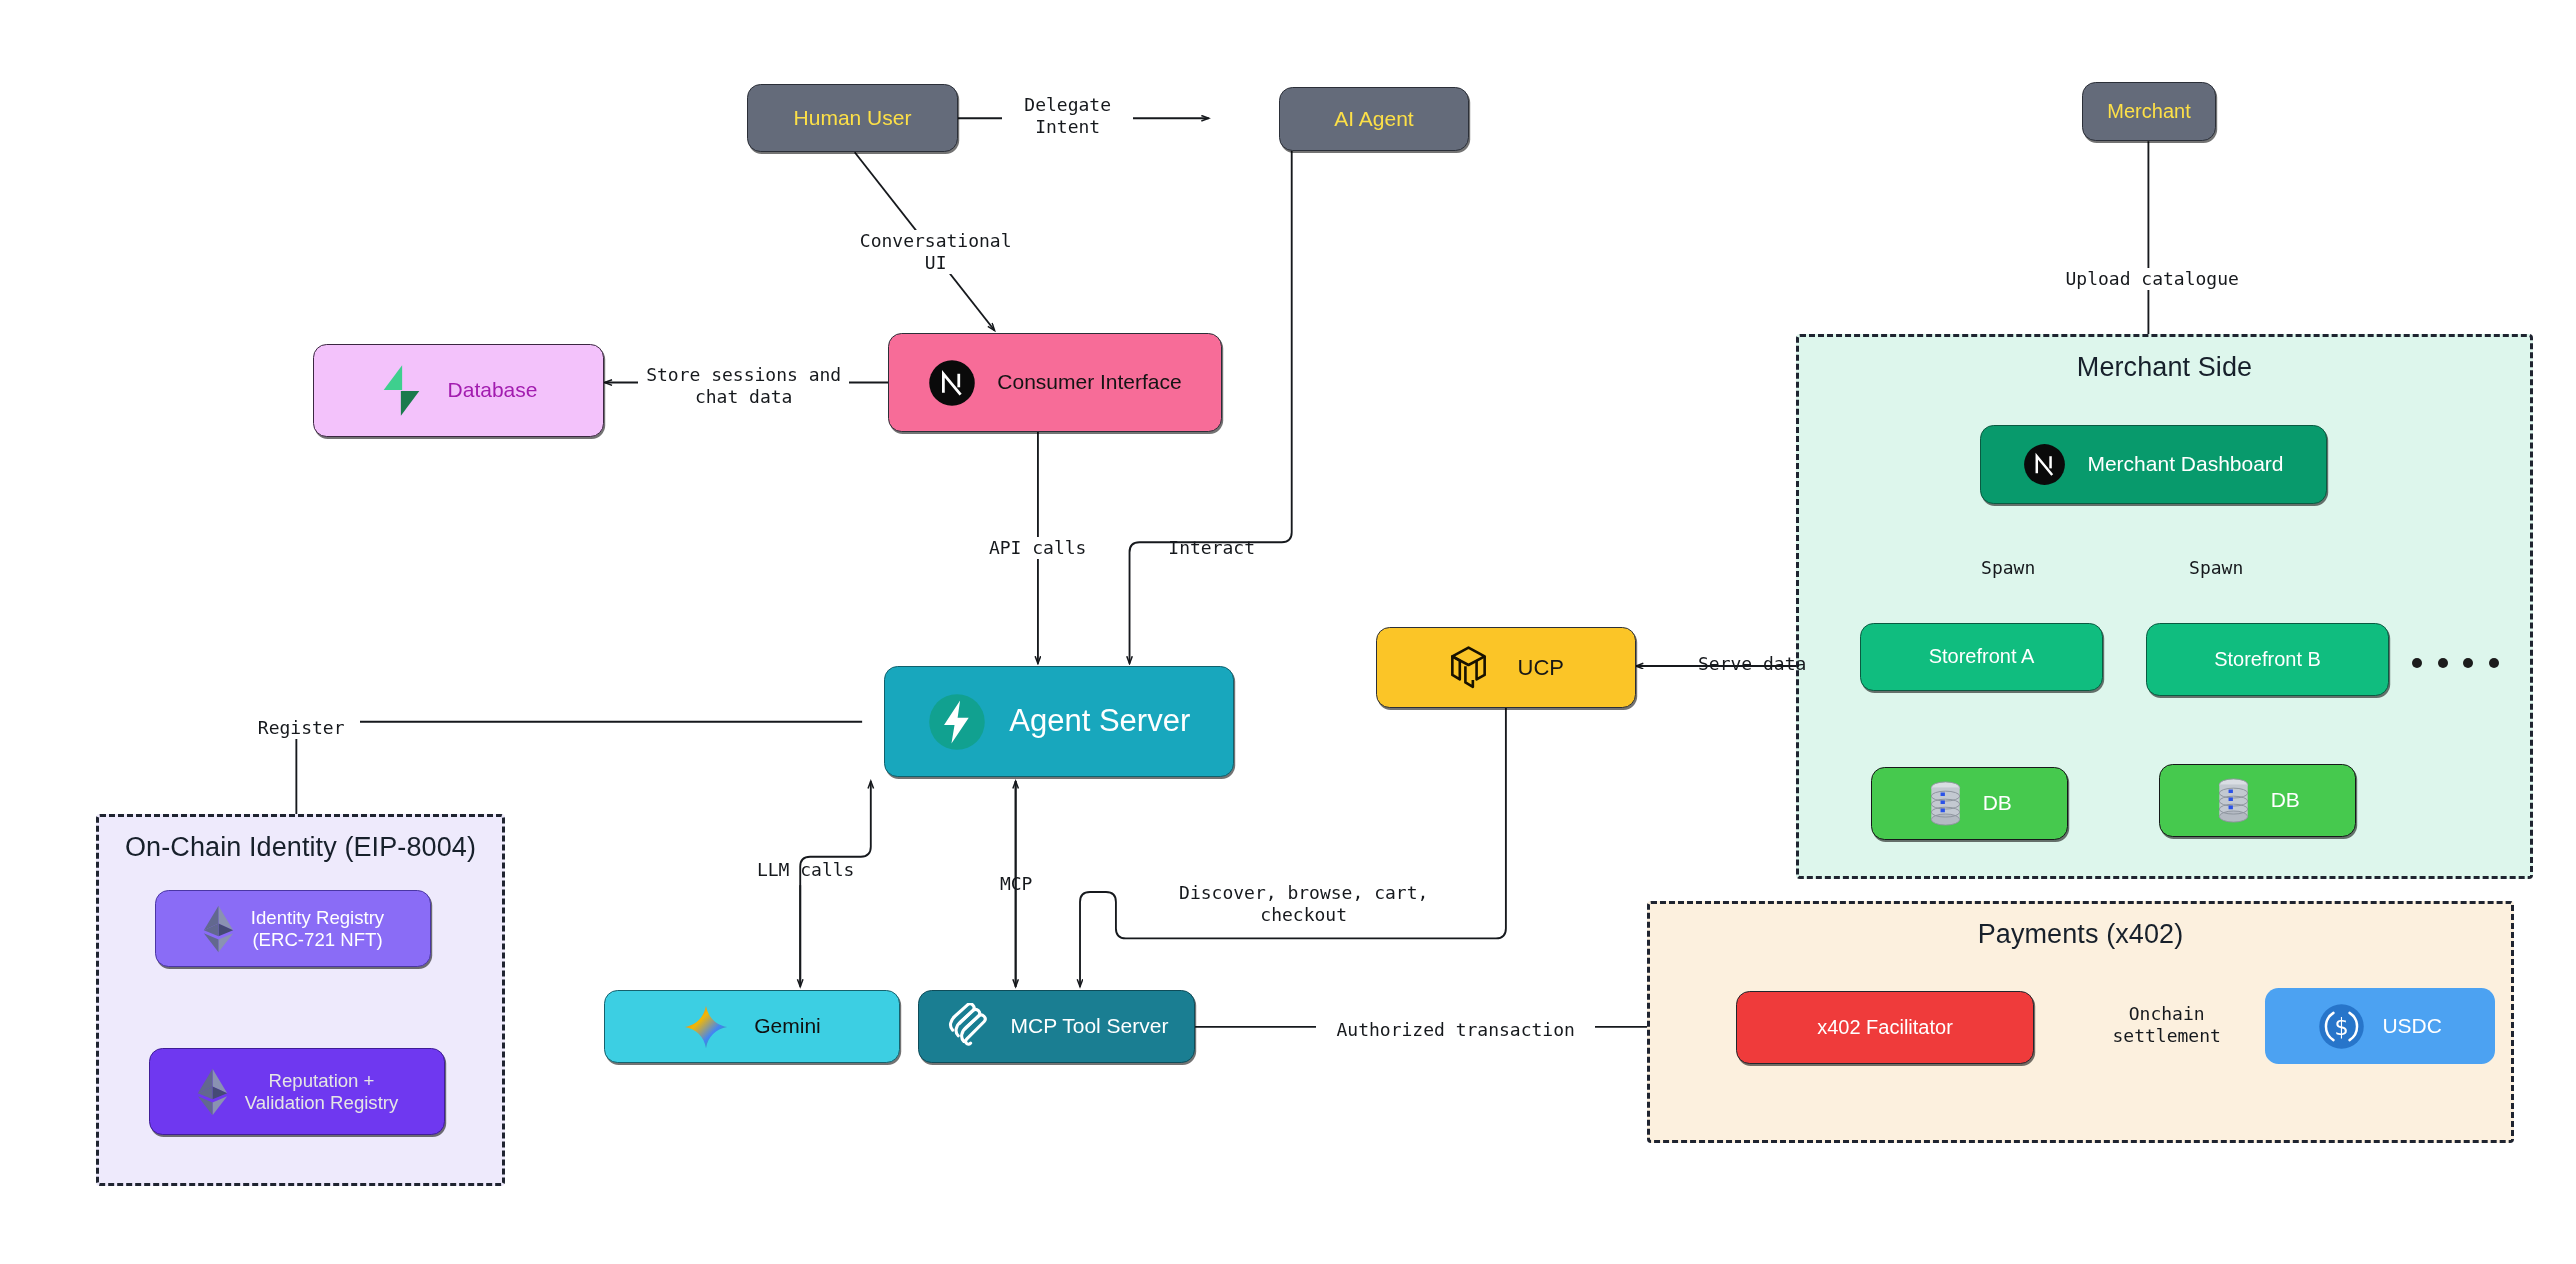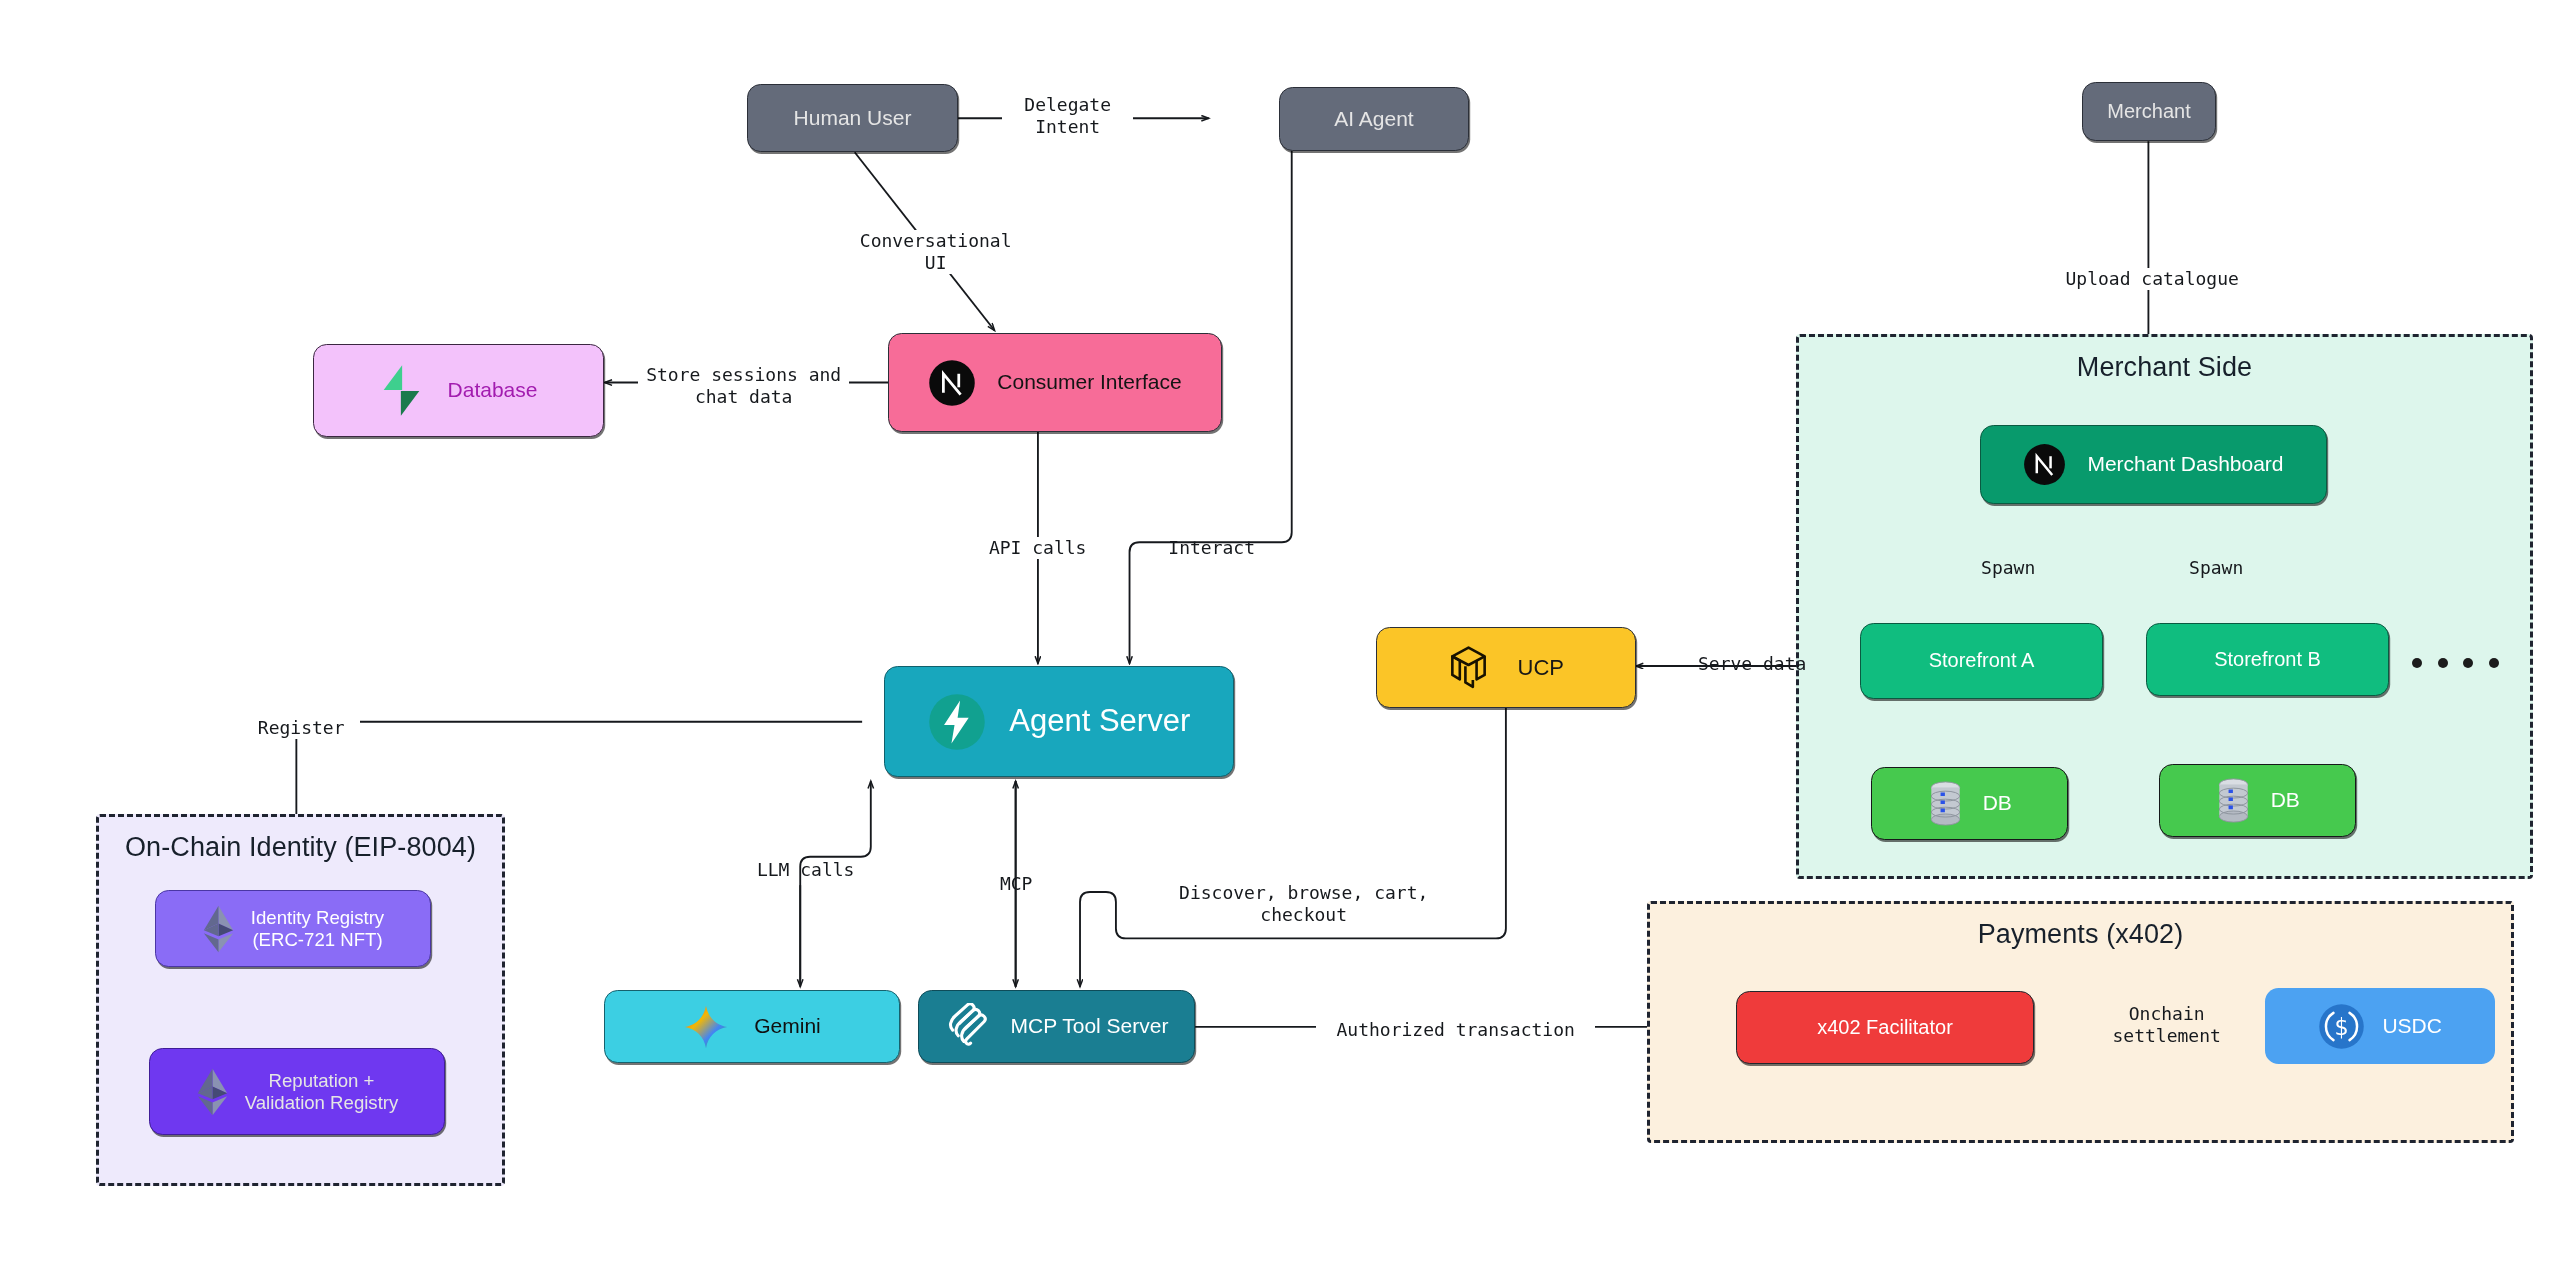--- a/index.html
+++ b/index.html
@@ -18,21 +18,21 @@
   #grp-payments{left:1647px;top:901px;width:867px;height:242px;background:#fcf0de;}
 
   
   .node{position:absolute;box-sizing:border-box;border-radius:13.6px;
         display:flex;align-items:center;justify-content:center;
         font-family:"Liberation Sans",sans-serif;
         box-shadow:1.2px 1.9px 0 rgba(0,0,0,.55);}
   .node .lbl{white-space:pre-line;text-align:center;line-height:1.18;}
   .node .ico{flex:0 0 auto;display:flex;align-items:center;justify-content:center;}
 
-  .actor{background:#646b7a;border:1.2px solid #2b2f38;color:#e5e5e5;}
+  .actor{background:#646b7a;border:1.2px solid #2b2f38;color:#fde047;}
 
   
   #n-human{left:747px;top:84px;width:211px;height:68px;font-size:21px;}
   #n-aiagent{left:1279px;top:87px;width:190px;height:64px;font-size:21px;}
   #n-merchant{left:2082px;top:82px;width:134px;height:59px;font-size:20px;}
 
   #n-database{left:313px;top:336px;width:291px;height:93px;background:#f3c2fb;
               border:1.2px solid #3b2741;color:#a21caf;font-size:21px;gap:25px;margin-top:8px;}
   #n-consumer{left:888px;top:333px;width:334px;height:99px;background:#f76c98;
               border:1.2px solid #2b2f38;color:#141414;font-size:21px;gap:21px;}
@@ -47,21 +47,21 @@
   #n-ident-reg{left:155px;top:890px;width:276px;height:77px;background:#8a6cf6;
               border:1.2px solid #4a36a4;color:#ffffff;font-size:18.6px;gap:16px;}
   #n-rep-reg{left:149px;top:1048px;width:296px;height:87px;background:#6f38f0;
               border:1.2px solid #3f1d97;color:#e5e5e5;font-size:18.6px;gap:16px;}
 
   #n-ucp{left:1376px;top:627px;width:260px;height:81px;background:#fbc527;
               border:1.2px solid #2b2f38;color:#171717;font-size:22px;gap:28.5px;}
 
   #n-mdash{left:1980px;top:425px;width:347px;height:79px;background:#089a6c;
               border:1.2px solid #0a5a41;color:#ffffff;font-size:21px;gap:21px;}
-  #n-storeA{left:1860px;top:623px;width:243px;height:76px;background:#10bd7f;
+  #n-storeA{left:1860px;top:623px;width:243px;height:68px;background:#10bd7f;
               border:1.2px solid #0a5a41;color:#ffffff;font-size:20px;}
   #n-storeB{left:2146px;top:623px;width:243px;height:73px;background:#10bd7f;
               border:1.2px solid #0a5a41;color:#ffffff;font-size:20px;}
   #n-dbA{left:1871px;top:767px;width:197px;height:73px;background:#46c94e;
               border:1.2px solid #16181a;color:#ffffff;font-size:21px;gap:18.6px;}
   #n-dbB{left:2159px;top:764px;width:197px;height:73px;background:#46c94e;
               border:1.2px solid #16181a;color:#ffffff;font-size:21px;gap:18.6px;}
 
   #n-x402{left:1736px;top:991px;width:298px;height:73px;background:#ef3b3b;
               border:1.2px solid #21262c;color:#ffffff;font-size:20px;}

